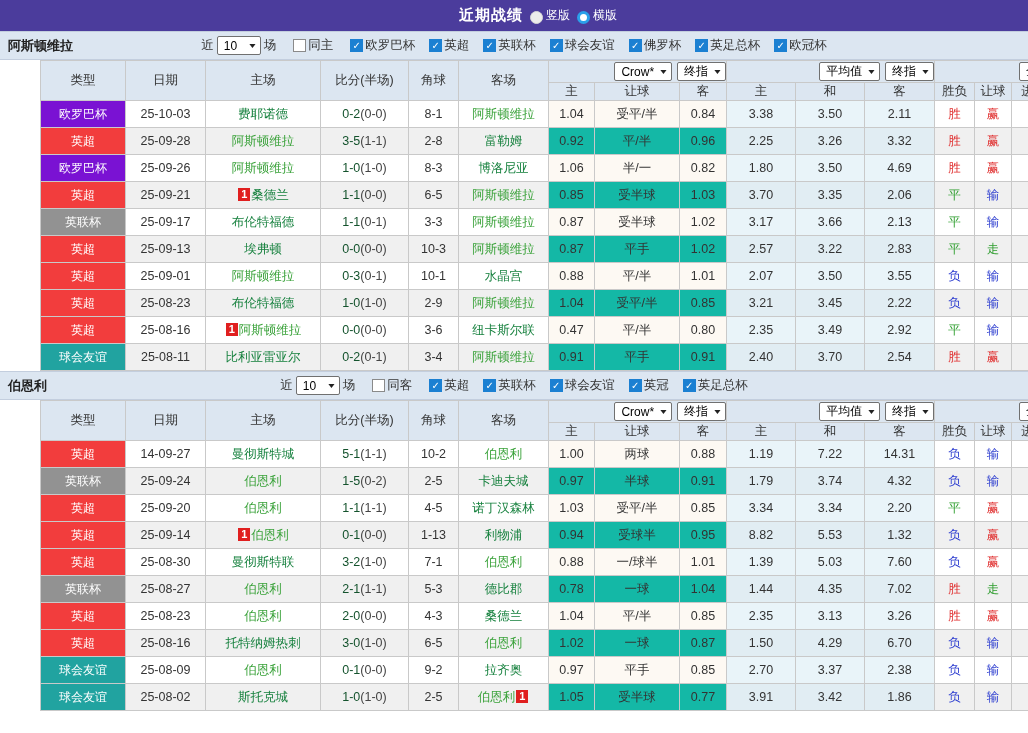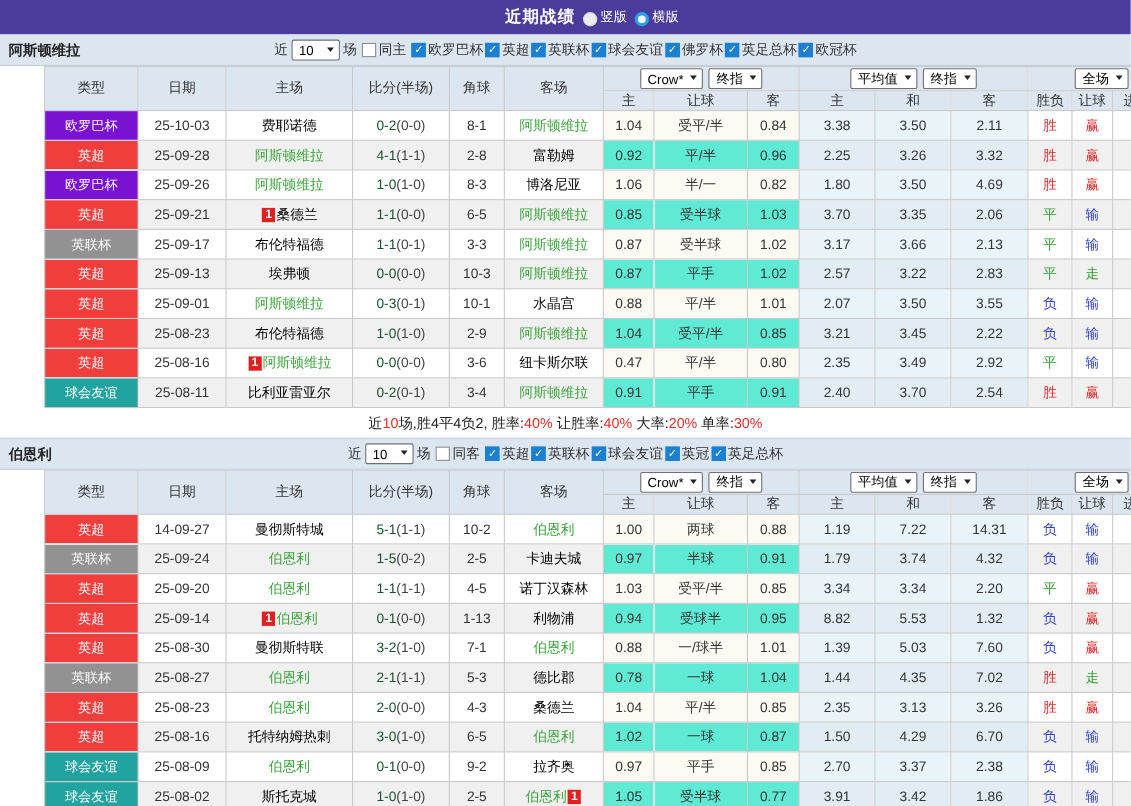--- a/index.html
+++ b/index.html
@@ -13,46 +13,46 @@
   .radio-label{color:#fff;font-size:12px;margin-left:3px;}
   .radio-wrap{display:inline-flex;align-items:flex-end;cursor:pointer;}
   
   .filter-row{position:relative;height:27px;background:#dce6f1;border-top:1px solid #c3cede;border-bottom:1px solid #c3cede;display:flex;align-items:center;justify-content:center;}
   .team-name{position:absolute;left:8px;font-size:13px;font-weight:bold;color:#222;}
   .filters{display:flex;align-items:center;gap:3px;}
   .flabel{color:#333;font-size:12.5px;}
   .select{display:inline-flex;align-items:center;justify-content:space-between;background:#fff;border:1px solid #707070;border-radius:2px;height:19px;padding:0 4px 0 6px;gap:6px;font-size:12px;color:#000;box-sizing:border-box;cursor:default;}
   .select.count{min-width:44px;}
   .chev{font-size:7px;color:#222;transform:scaleX(1.5);}
-  .cb-wrap{display:inline-flex;align-items:center;gap:2px;margin-left:2px;cursor:pointer;}
+  .cb-wrap{display:inline-flex;align-items:center;gap:2px;margin-left:14px;cursor:pointer;}
   .cb{width:13px;height:13px;box-sizing:border-box;border:1px solid #8a8a8a;background:#fff;display:inline-flex;align-items:center;justify-content:center;font-size:10px;line-height:13px;color:#fff;}
   .cb.on{background:#1b80d2;border-color:#1b80d2;font-weight:bold;}
   
   table{table-layout:fixed;width:1028px;border-collapse:collapse;margin-left:40px;}
   th,td{border:1px solid #c9c9c9;text-align:center;vertical-align:middle;padding:0;overflow:hidden;white-space:nowrap;}
   thead th{background:#dce6f1;font-weight:normal;font-size:12.5px;color:#333;}
   tr.h1 th{height:21px;}
   tr.h2 th{height:17px;}
   tbody td{height:26px;font-size:12.5px;}
-  .grp-inner{display:flex;align-items:center;justify-content:center;gap:5px;}
+  .grp-inner{display:flex;align-items:center;justify-content:flex-end;gap:5px;}
   tr.odd td{background:#fff;}
   tr.even td{background:#f0f0f0;}
   tr.odd td.c-crow{background:#fdf9f3;}
-  tr.even td.c-crow{background:#5eead4;}
+  tr.even td.c-crow{background:#14b8a6;}
   tr.odd td.c-avg{background:#e9f4f9;}
   tr.even td.c-avg{background:#e1edf3;}
   td.c-type{color:#fff;font-size:12px;}
   tr.odd td.t-europa,tr.even td.t-europa{background:#7a12d3;}
   tr.odd td.t-epl,tr.even td.t-epl{background:#f23d3d;}
   tr.odd td.t-eflcup,tr.even td.t-eflcup{background:#929292;}
   tr.odd td.t-friendly,tr.even td.t-friendly{background:#21a3a0;}
   .ft{color:#14532d;}
   .ht{color:#444;}
   .tg{color:#3aa23a;}
-  .tk2{color:#000000;}
+  .tk2{color:#15803d;}
   .b1{display:inline-block;background:#e01f1f;color:#fff;font-size:11px;font-weight:bold;line-height:13px;padding:0 3px;margin:0 1px;vertical-align:1px;}
   .cr{color:#e02c2c;}
   .cg{color:#2f9e2f;}
   .cb2{color:#2f3fd0;}
   
   .summary{height:27px;line-height:27px;text-align:center;background:#fff;font-size:13px;color:#222;}
   .seg.sr{color:#e02c2c;}
 </style>
 </head>
 <body>
@@ -202,21 +202,21 @@
             <td class="c-avg">3.50</td>
             <td class="c-avg">2.11</td>
             <td class="c-res cr">胜</td>
             <td class="c-res cr">赢</td>
             <td class="c-res cb2">小</td>
           </tr>
           <tr class="even">
             <td class="c-type t-epl">英超</td>
             <td class="c-date">25-09-28</td>
             <td class="c-team"><span class="tg">阿斯顿维拉</span></td>
-            <td class="c-score"><span class="ft">4-1</span><span class="ht">(1-1)</span></td>
+            <td class="c-score"><span class="ft">3-5</span><span class="ht">(1-1)</span></td>
             <td class="c-corner">2-8</td>
             <td class="c-team"><span class="tk2">富勒姆</span></td>
             <td class="c-crow">0.92</td>
             <td class="c-crow">平/半</td>
             <td class="c-crow">0.96</td>
             <td class="c-avg">2.25</td>
             <td class="c-avg">3.26</td>
             <td class="c-avg">3.32</td>
             <td class="c-res cr">胜</td>
             <td class="c-res cr">赢</td>
@@ -353,21 +353,20 @@
             <td class="c-crow">0.91</td>
             <td class="c-avg">2.40</td>
             <td class="c-avg">3.70</td>
             <td class="c-avg">2.54</td>
             <td class="c-res cr">胜</td>
             <td class="c-res cr">赢</td>
             <td class="c-res cb2">小</td>
           </tr>
         </tbody>
     </table>
-    <div class="summary"><span class="seg sk">近</span><span class="seg sr">10</span><span class="seg sk">场,胜4平4负2, 胜率:</span><span class="seg sr">40%</span><span class="seg sk"> 让胜率:</span><span class="seg sr">40%</span><span class="seg sk"> 大率:</span><span class="seg sr">20%</span><span class="seg sk"> 单率:</span><span class="seg sr">30%</span></div>
   </div>
 
   <div class="section">
     <div class="filter-row">
       <span class="team-name">伯恩利</span>
       <div class="filters">
         <span class="flabel">近</span>
         <span class="select count">
           <span class="sel-val">10</span>
           <span class="chev">▼</span>

